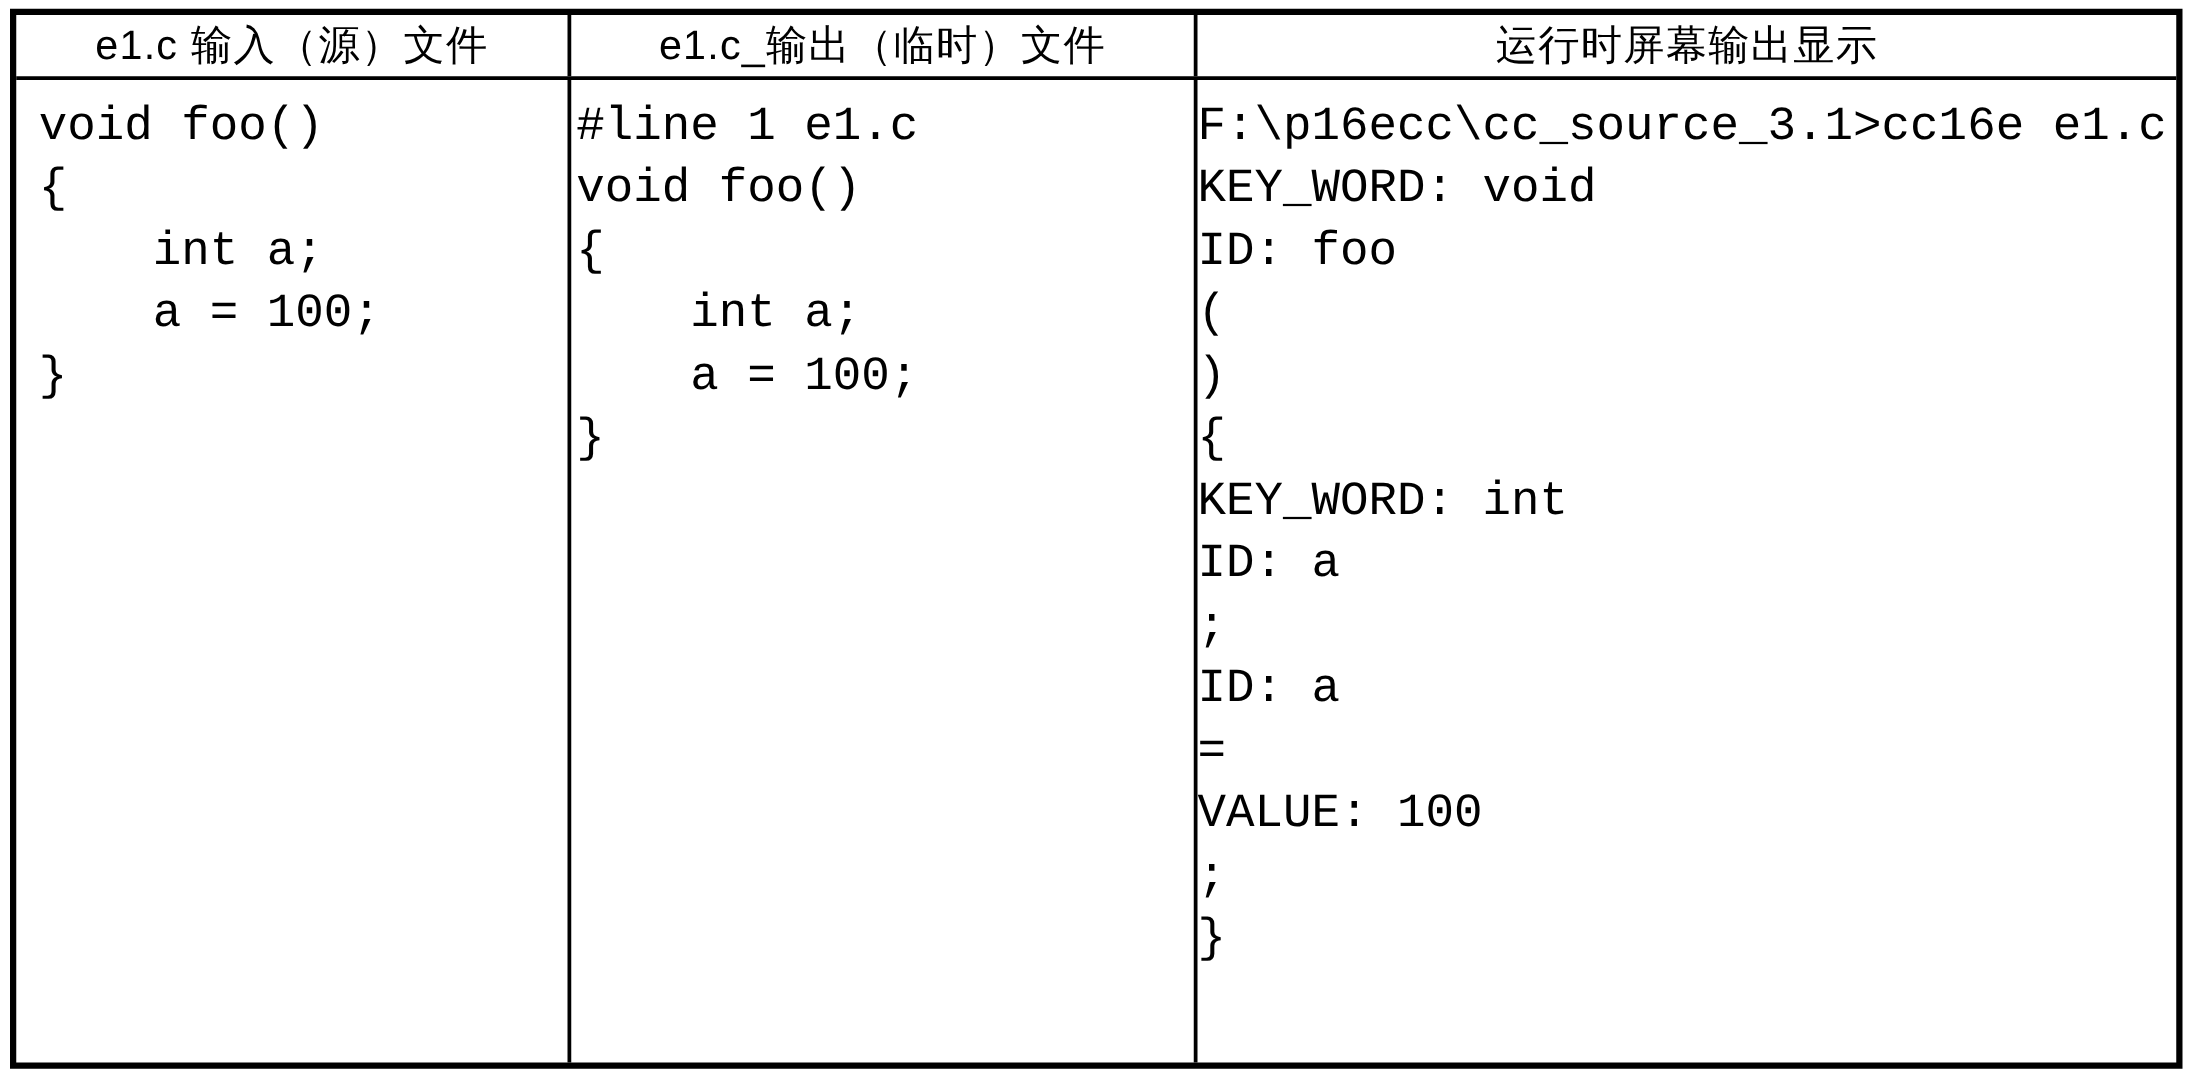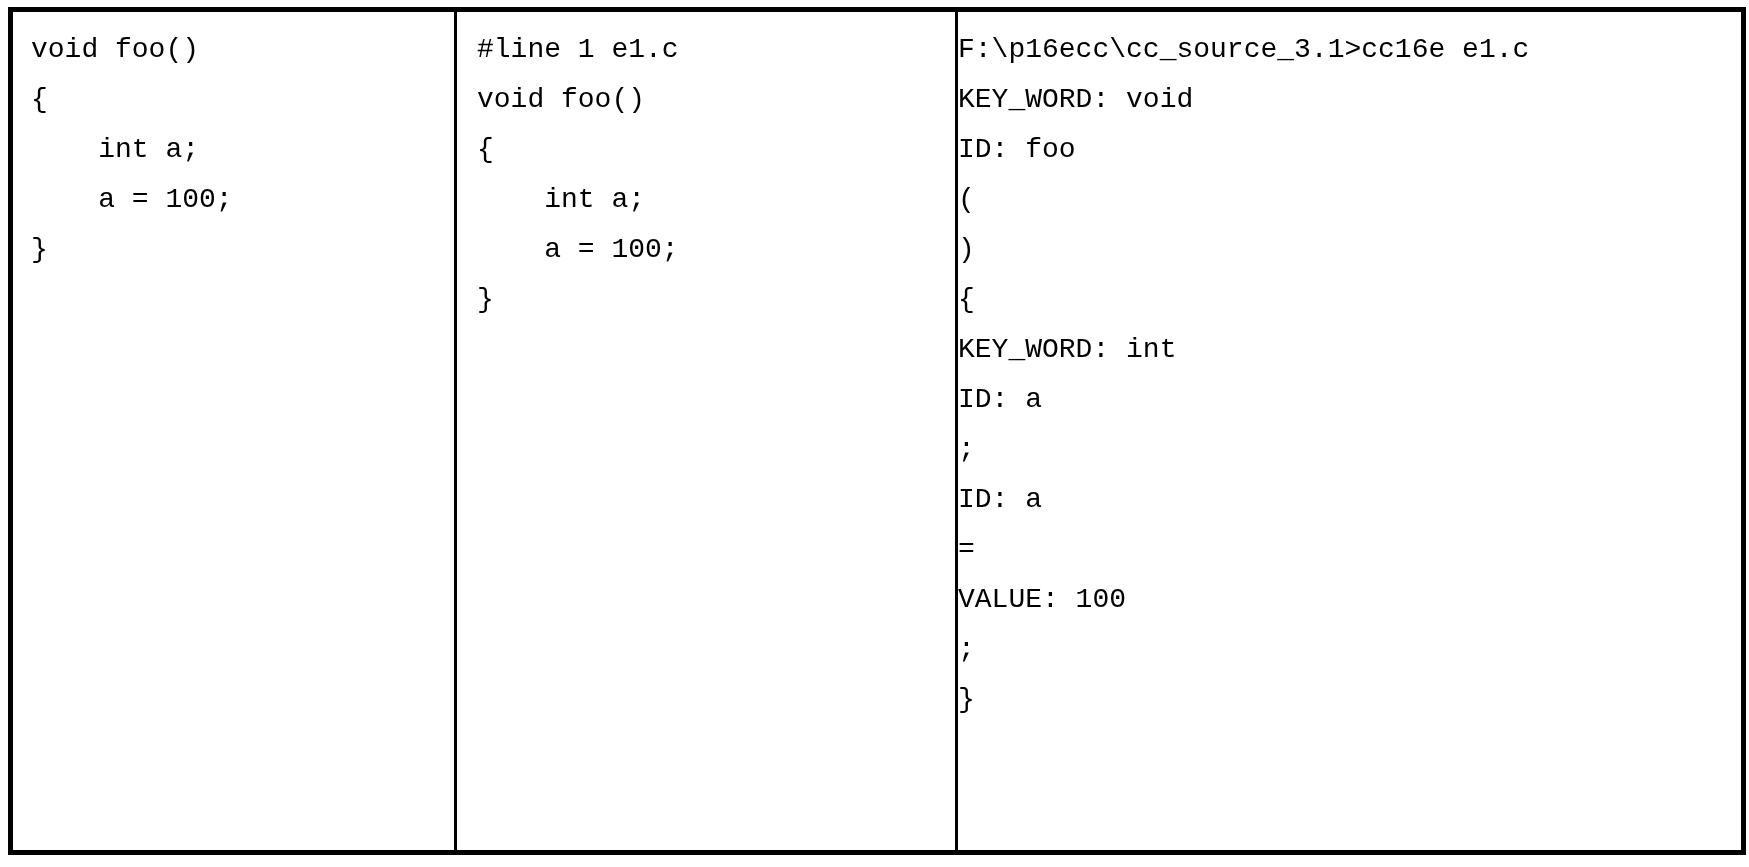--- a/index.html
+++ b/index.html
@@ -40,35 +40,40 @@
     justify-content: center;
     font-size: 33px;
     font-weight: 500;
     color: #000000;
     letter-spacing: 1px;
     white-space: nowrap;
     overflow: hidden;
   }
   .code-cell {
     font-family: "Liberation Mono", monospace;
-    font-size: 28px;
+    font-size: 38px;
     line-height: 50px;
     color: #000000;
     white-space: pre;
     padding-top: 13px;
     overflow: hidden;
   }
   .code-cell.col-1 { padding-left: 18px; }
-  .code-cell.col-2 { padding-left: 20px; }
+  .code-cell.col-2 { padding-left: 4px; }
   .code-cell.col-3 { }
 </style>
 </head>
 <body>
 
 <div class="table-wrap">
+  <div class="header-row">
+    <div class="header-cell col-1">e1.c 输入（源）文件</div>
+    <div class="header-cell col-2">e1.c_输出（临时）文件</div>
+    <div class="header-cell col-3">运行时屏幕输出显示</div>
+  </div>
   <div class="body-row">
     <div class="code-cell col-1">void foo()
 {
     int a;
     a = 100;
 }</div>
     <div class="code-cell col-2">#line 1 e1.c
 void foo()
 {
     int a;

